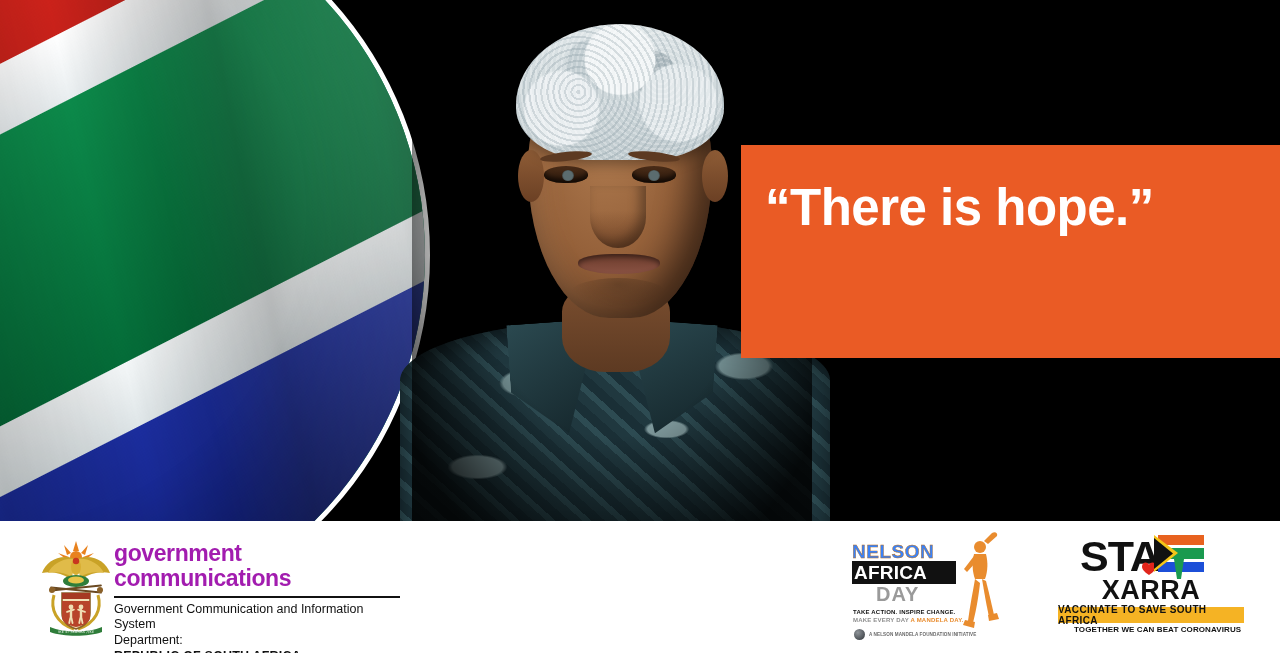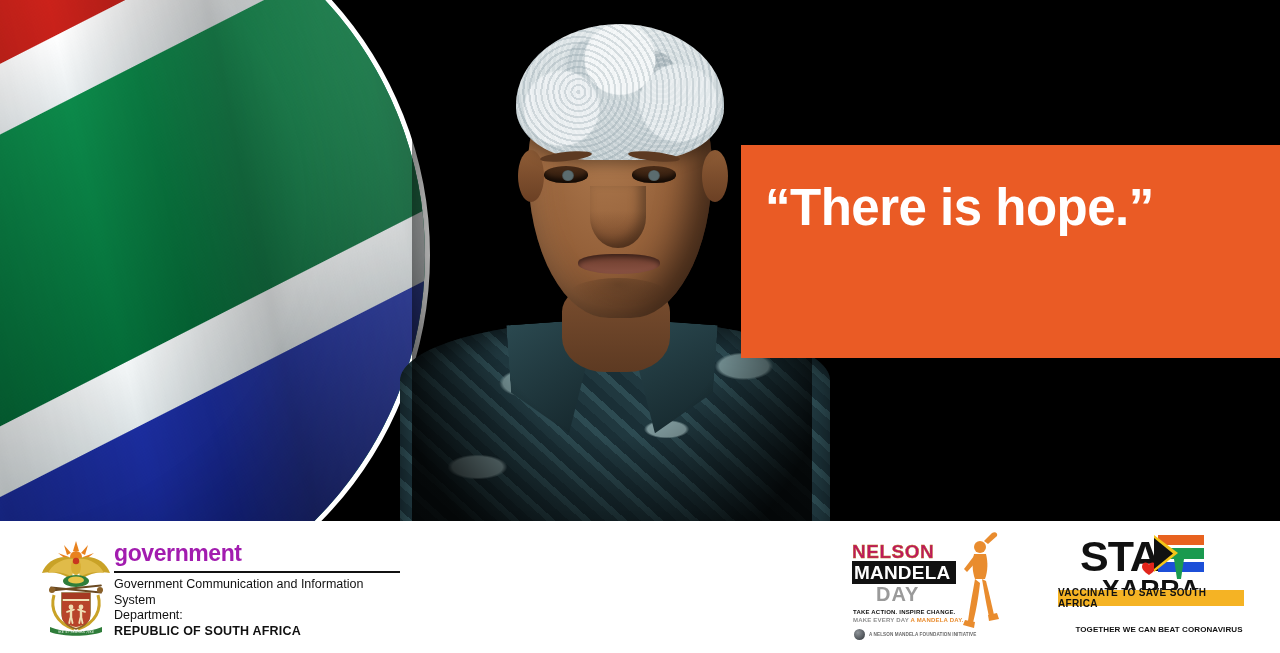--- a/index.html
+++ b/index.html
@@ -205,21 +205,21 @@
   .gcis-sub b{ font-weight:700; letter-spacing:.2px; }
 
   
   .ndp{ position:absolute; left:662px; top:14px; width:122px; height:104px; }
   .ndp svg{ width:100%; height:100%; display:block; }
 
   
   .mday{ position:absolute; left:852px; top:12px; width:150px; height:112px; }
   .mday-nelson{
     position:absolute; left:0; top:8px;
-    color:#be185d; font-size:19px; font-weight:700;
+    color:#3b82f6; font-size:19px; font-weight:700;
     letter-spacing:.5px; -webkit-text-stroke:.4px #b86a18;
   }
   .mday-mandela-wrap{
     position:absolute; left:0; top:28px; width:104px; height:23px;
     background:#111; display:flex; align-items:center;
   }
   .mday-mandela{
     color:#fff; font-size:19px; font-weight:700; letter-spacing:.2px; padding-left:2px;
   }
   .mday-day{
@@ -257,28 +257,28 @@
   .stay-flagY svg{ width:100%; height:100%; display:block; }
   .stay-heart{
     position:absolute; left:84px; top:27px; width:14px; height:14px;
   }
   .stay-heart svg{ width:100%; height:100%; display:block; }
   .stay-safe{
     position:absolute; left:0; top:40px; width:186px; text-align:center;
     color:#111; font-size:27px; font-weight:700; letter-spacing:.5px;
   }
   .stay-banner{
-    position:absolute; left:0; top:55px; width:186px; height:16px;
+    position:absolute; left:0; top:72px; width:186px; height:16px;
     background:#f5b324; display:flex; align-items:center; justify-content:flex-start;
   }
   .stay-banner span{
     color:#111; font-size:10px; font-weight:700; letter-spacing:.35px;
   }
   .stay-foot{
-    position:absolute; left:8px; top:90px; width:186px; text-align:center;
+    position:absolute; left:16px; top:90px; width:186px; 
     color:#111; font-size:8px; font-weight:700; letter-spacing:.1px;
   }
 </style>
 </head>
 <body>
 
 <div id="banner">
 
   <div class="hero">
 
@@ -378,20 +378,21 @@
         </g>
 
         <path d="M14 90 C28 96 52 96 66 90 L66 95 C52 100 28 100 14 95 Z" fill="#2f7d3a"></path>
         <text x="40" y="95.6" font-family="DejaVu Sans, sans-serif" font-size="3.4" fill="#ffffff" text-anchor="middle" letter-spacing=".3">!KE E: /XARRA //KE</text>
       </svg>
     </div>
 
     <div class="gcis">
       <div class="gcis-top">
         <div>government</div>
+        <div>communications</div>
       </div>
       <div class="gcis-rule"></div>
       <div class="gcis-sub">
         <div>Government Communication and Information System</div>
         <div>Department:</div>
         <b>REPUBLIC OF SOUTH AFRICA</b>
       </div>
     </div>
 
 
@@ -405,21 +406,21 @@
             <path d="M16 27 L6 40 L9 43 L19 32 Z"></path>
             <path d="M17 50 C15 62 12 76 10 92 L15 94 C19 78 21 64 22 54 Z"></path>
             <path d="M24 50 C26 62 28 74 31 88 L36 86 C33 72 30 60 28 52 Z"></path>
             <path d="M7 91 L17 93 L16 99 L5 96 Z"></path>
             <path d="M30 86 L39 84 L41 90 L31 92 Z"></path>
           </g>
         </svg>
       </div>
       <div class="mday-nelson">NELSON</div>
       <div class="mday-mandela-wrap">
-        <span class="mday-mandela">MANDELA</span>
+        <span class="mday-mandela">AFRICA</span>
       </div>
       <div class="mday-day">DAY</div>
       <div class="mday-tag1">TAKE ACTION. INSPIRE CHANGE.</div>
       <div class="mday-tag2">
         <span>MAKE EVERY DAY</span>
         <em>A MANDELA DAY.</em>
       </div>
       <div class="mday-foundation">
         <span class="mday-dot"></span>
         <span class="mday-fnd-text">A NELSON MANDELA FOUNDATION INITIATIVE</span>

